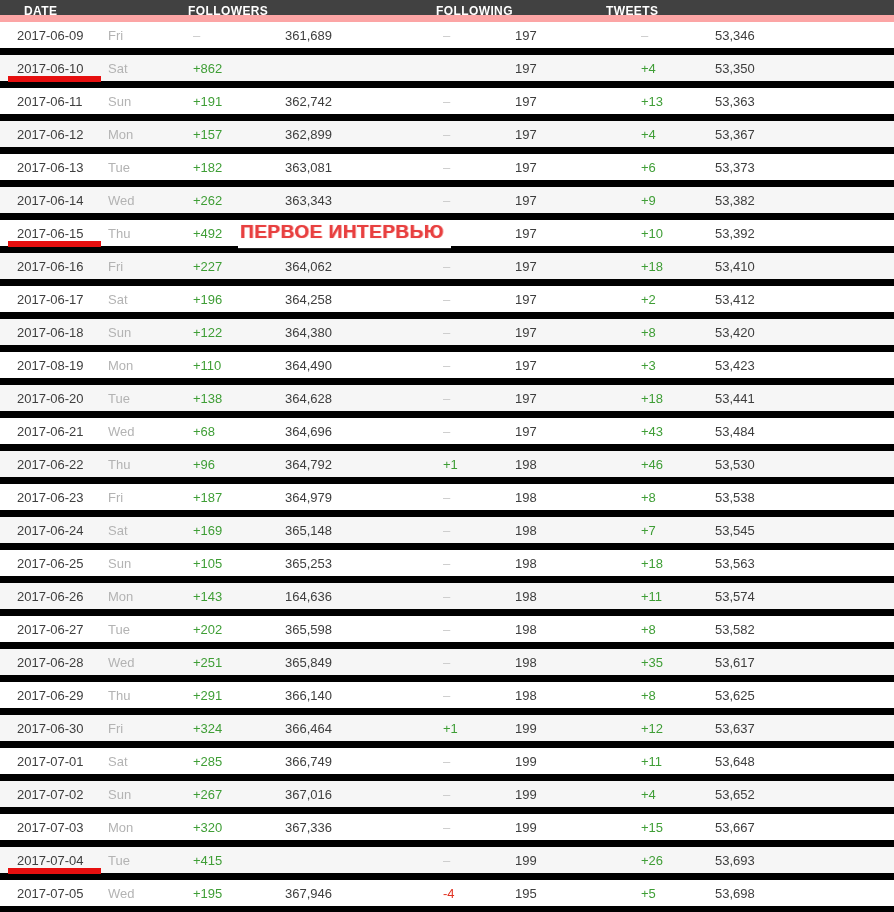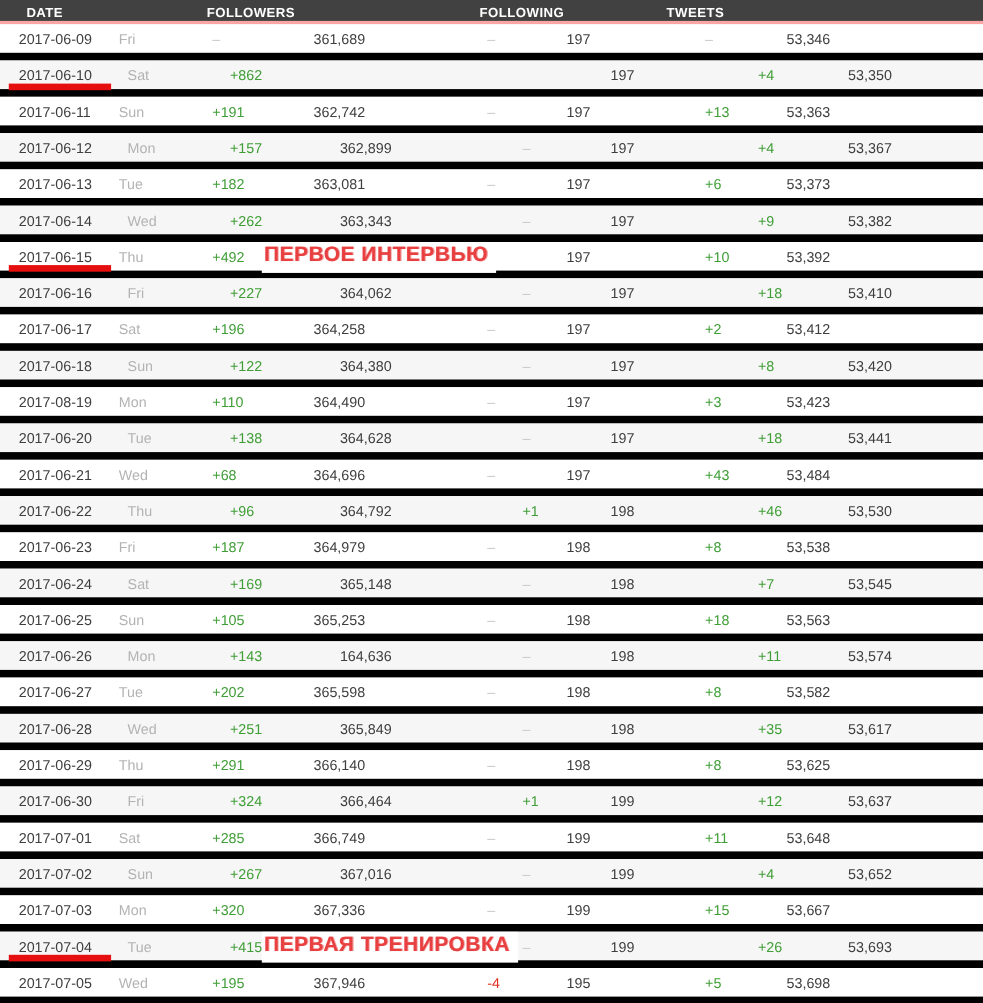--- a/index.html
+++ b/index.html
@@ -9,21 +9,21 @@
     width:894px;height:912px;
     overflow:hidden;
     background:#fff;
     font-family:"Liberation Sans","DejaVu Sans",sans-serif;
   }
   
   .thead{
     position:relative;
     height:22px;
     background:#414141;
-    border-bottom:3px solid #fca5a5;
+    border-bottom:7px solid #fca5a5;
   }
   .thead .hcell{
     position:absolute;top:0;
     line-height:22px;
     color:#ffffff;
     font-size:12px;font-weight:bold;
     letter-spacing:.4px;
     white-space:nowrap;
   }
   .h-date{left:24px;}
@@ -35,21 +35,21 @@
     position:relative;
     height:33px;
     display:grid;
     grid-template-columns:108px 85px 92px 158px 72px 126px 74px 179px;
     align-items:center;
     border-bottom:7px solid #000000;
     background:#ffffff;
     font-size:13px;
     color:#3e3e3e;
   }
-  .row.alt{background:#f6f6f6;gap:8px;}
+  .row.alt{background:#f6f6f6;}
   .c-date{padding-left:17px;color:#3e3e3e;}
   .c-day{color:#b3b3b3;}
   .num{color:#3e3e3e;}
   .pos{color:#3f9e36;}
   .neg{color:#e03222;}
   .mut{color:#c9c9c9;}
   
   .annotation{
     position:absolute;
     left:238px;top:50%;
@@ -339,21 +339,20 @@
       </div>
       <div class="row alt">
         <span class="c-date">2017-07-04</span>
         <span class="c-day">Tue</span>
         <span class="pos">+415</span>
         <span class="num"></span>
         <span class="mut">–</span>
         <span class="num">199</span>
         <span class="pos">+26</span>
         <span class="num">53,693</span>
-        <div class="annotation">ПЕРВАЯ ТРЕНИРОВКА</div>
         <div class="date-underline"></div>
       </div>
       <div class="row">
         <span class="c-date">2017-07-05</span>
         <span class="c-day">Wed</span>
         <span class="pos">+195</span>
         <span class="num">367,946</span>
         <span class="neg">-4</span>
         <span class="num">195</span>
         <span class="pos">+5</span>

